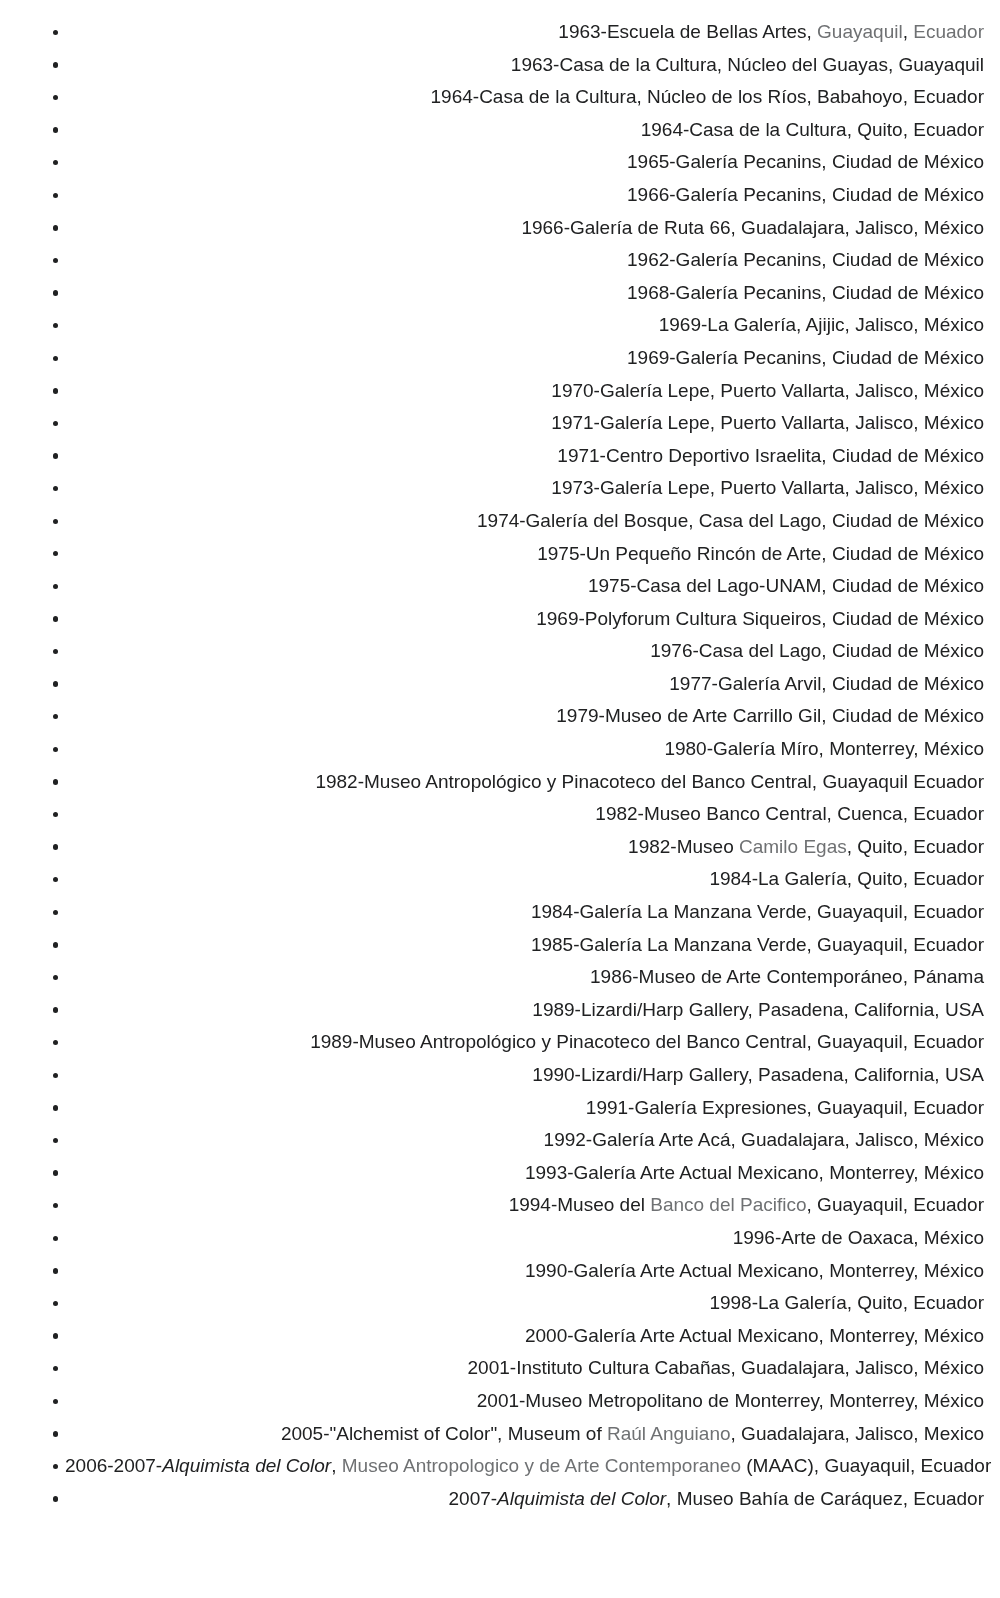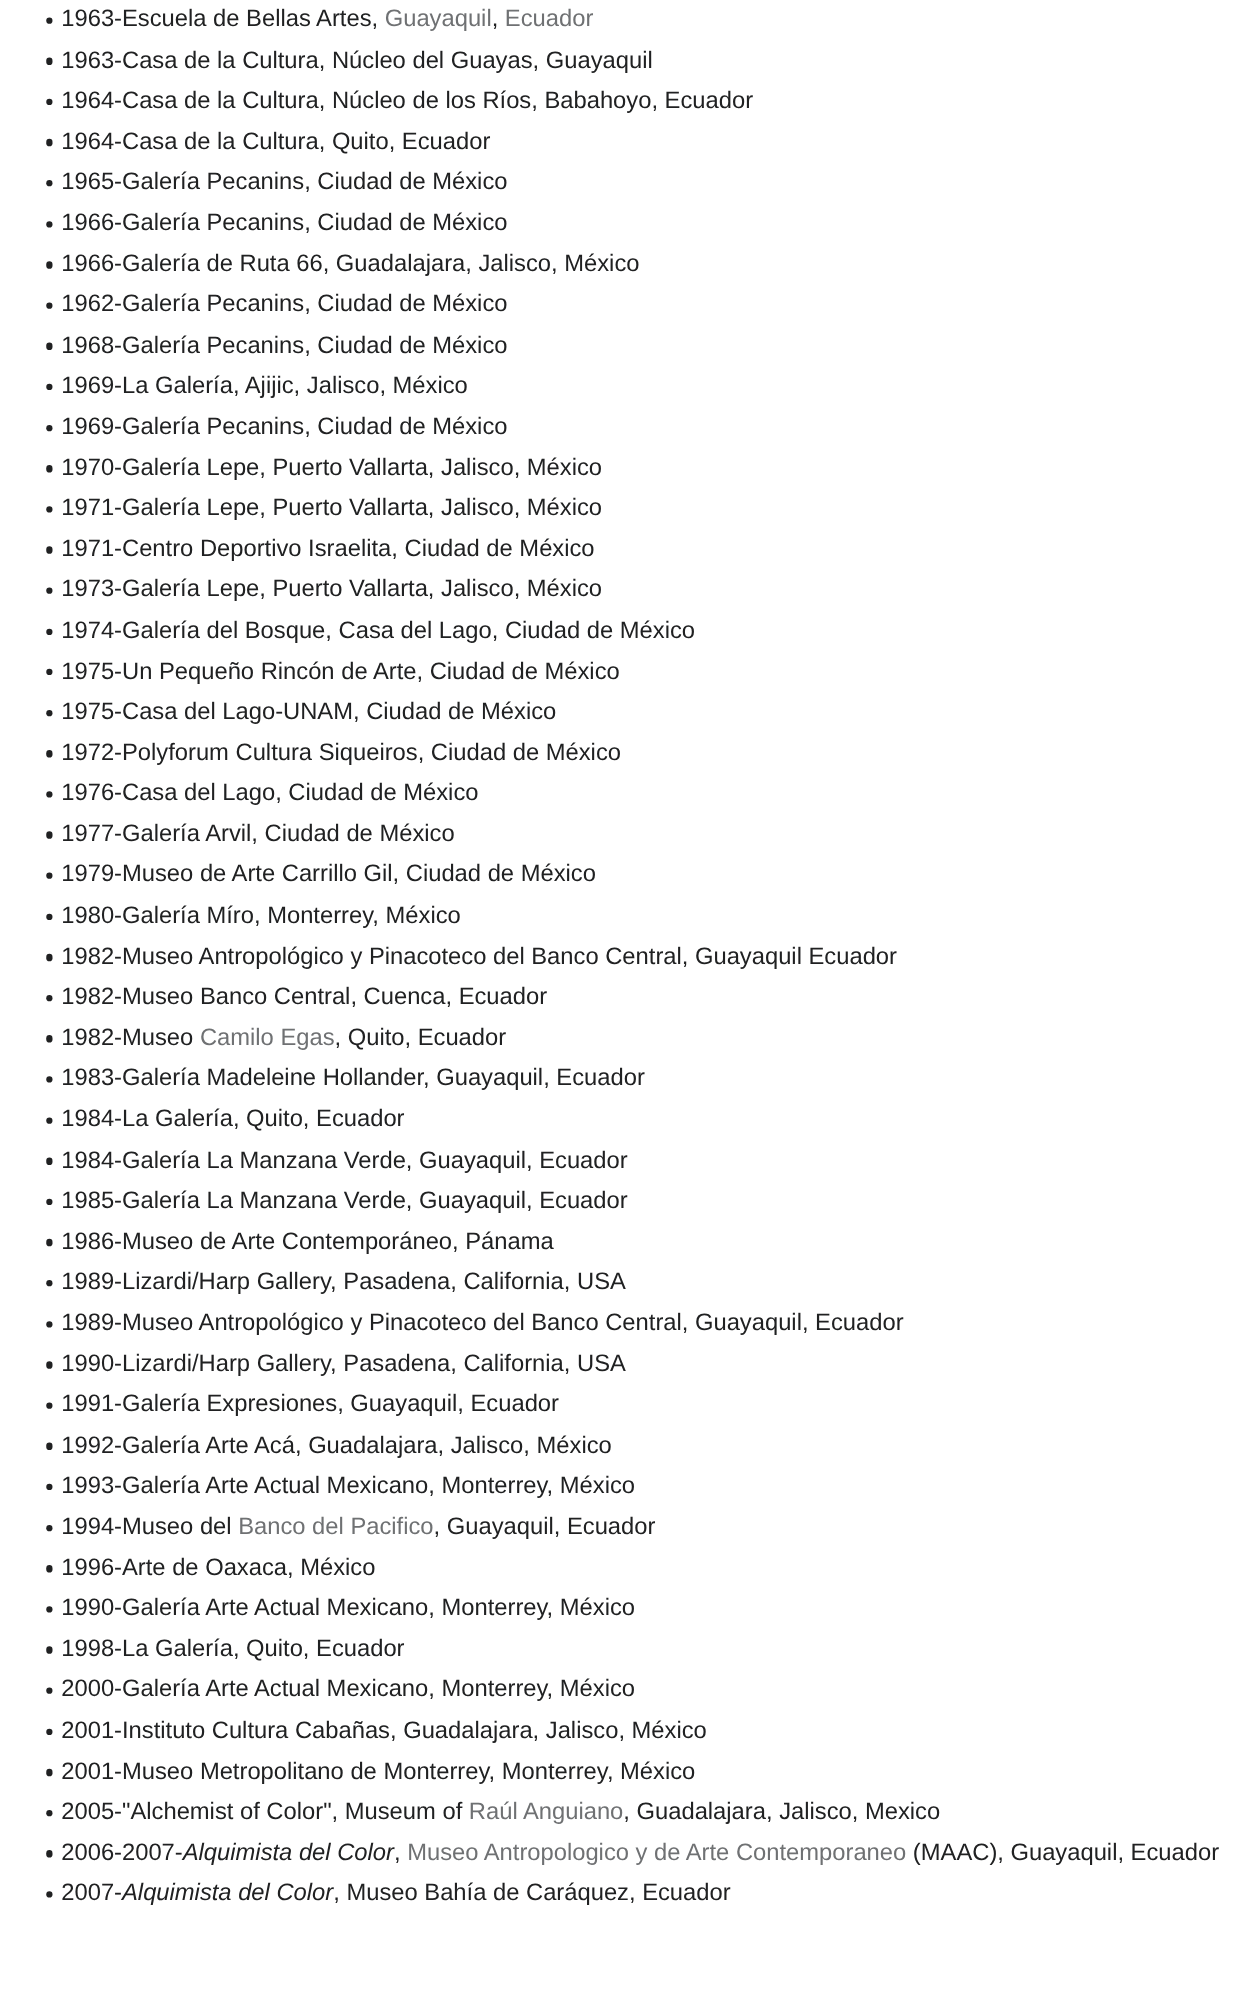--- a/index.html
+++ b/index.html
@@ -15,23 +15,24 @@
     width: 1000px;
     overflow-x: hidden;
   }
   body {
     color: var(--text);
     font-family: "Liberation Sans", "DejaVu Sans", sans-serif;
     font-size: 19px;
     line-height: 32.6px;
   }
   ul.exhibition-list {
-    margin: 0;
+    margin: 16px;
     padding: 0 0 12px 49px;
     list-style: none;
+    text-align: right;
   }
   ul.exhibition-list > li {
     position: relative;
     white-space: nowrap;
   }
   ul.exhibition-list > li::before {
     content: "";
     position: absolute;
     left: -12px;
     top: 13.6px;
@@ -66,29 +67,28 @@
       <li><span class="seg-normal">1968-Galería Pecanins, Ciudad de México</span></li>
       <li><span class="seg-normal">1969-La Galería, Ajijic, Jalisco, México</span></li>
       <li><span class="seg-normal">1969-Galería Pecanins, Ciudad de México</span></li>
       <li><span class="seg-normal">1970-Galería Lepe, Puerto Vallarta, Jalisco, México</span></li>
       <li><span class="seg-normal">1971-Galería Lepe, Puerto Vallarta, Jalisco, México</span></li>
       <li><span class="seg-normal">1971-Centro Deportivo Israelita, Ciudad de México</span></li>
       <li><span class="seg-normal">1973-Galería Lepe, Puerto Vallarta, Jalisco, México</span></li>
       <li><span class="seg-normal">1974-Galería del Bosque, Casa del Lago, Ciudad de México</span></li>
       <li><span class="seg-normal">1975-Un Pequeño Rincón de Arte, Ciudad de México</span></li>
       <li><span class="seg-normal">1975-Casa del Lago-UNAM, Ciudad de México</span></li>
-      <li><span class="seg-normal">1972-Polyforum Cultura Siqueiros, Ciudad de México</span></li>
+      <li><span class="seg-normal">1969-Polyforum Cultura Siqueiros, Ciudad de México</span></li>
       <li><span class="seg-normal">1976-Casa del Lago, Ciudad de México</span></li>
       <li><span class="seg-normal">1977-Galería Arvil, Ciudad de México</span></li>
       <li><span class="seg-normal">1979-Museo de Arte Carrillo Gil, Ciudad de México</span></li>
       <li><span class="seg-normal">1980-Galería Míro, Monterrey, México</span></li>
       <li><span class="seg-normal">1982-Museo Antropológico y Pinacoteco del Banco Central, Guayaquil Ecuador</span></li>
       <li><span class="seg-normal">1982-Museo Banco Central, Cuenca, Ecuador</span></li>
       <li><span class="seg-normal">1982-Museo </span><a class="seg-link">Camilo Egas</a><span class="seg-normal">, Quito, Ecuador</span></li>
-      <li><span class="seg-normal">1983-Galería Madeleine Hollander, Guayaquil, Ecuador</span></li>
       <li><span class="seg-normal">1984-La Galería, Quito, Ecuador</span></li>
       <li><span class="seg-normal">1984-Galería La Manzana Verde, Guayaquil, Ecuador</span></li>
       <li><span class="seg-normal">1985-Galería La Manzana Verde, Guayaquil, Ecuador</span></li>
       <li><span class="seg-normal">1986-Museo de Arte Contemporáneo, Pánama</span></li>
       <li><span class="seg-normal">1989-Lizardi/Harp Gallery, Pasadena, California, USA</span></li>
       <li><span class="seg-normal">1989-Museo Antropológico y Pinacoteco del Banco Central, Guayaquil, Ecuador</span></li>
       <li><span class="seg-normal">1990-Lizardi/Harp Gallery, Pasadena, California, USA</span></li>
       <li><span class="seg-normal">1991-Galería Expresiones, Guayaquil, Ecuador</span></li>
       <li><span class="seg-normal">1992-Galería Arte Acá, Guadalajara, Jalisco, México</span></li>
       <li><span class="seg-normal">1993-Galería Arte Actual Mexicano, Monterrey, México</span></li>

